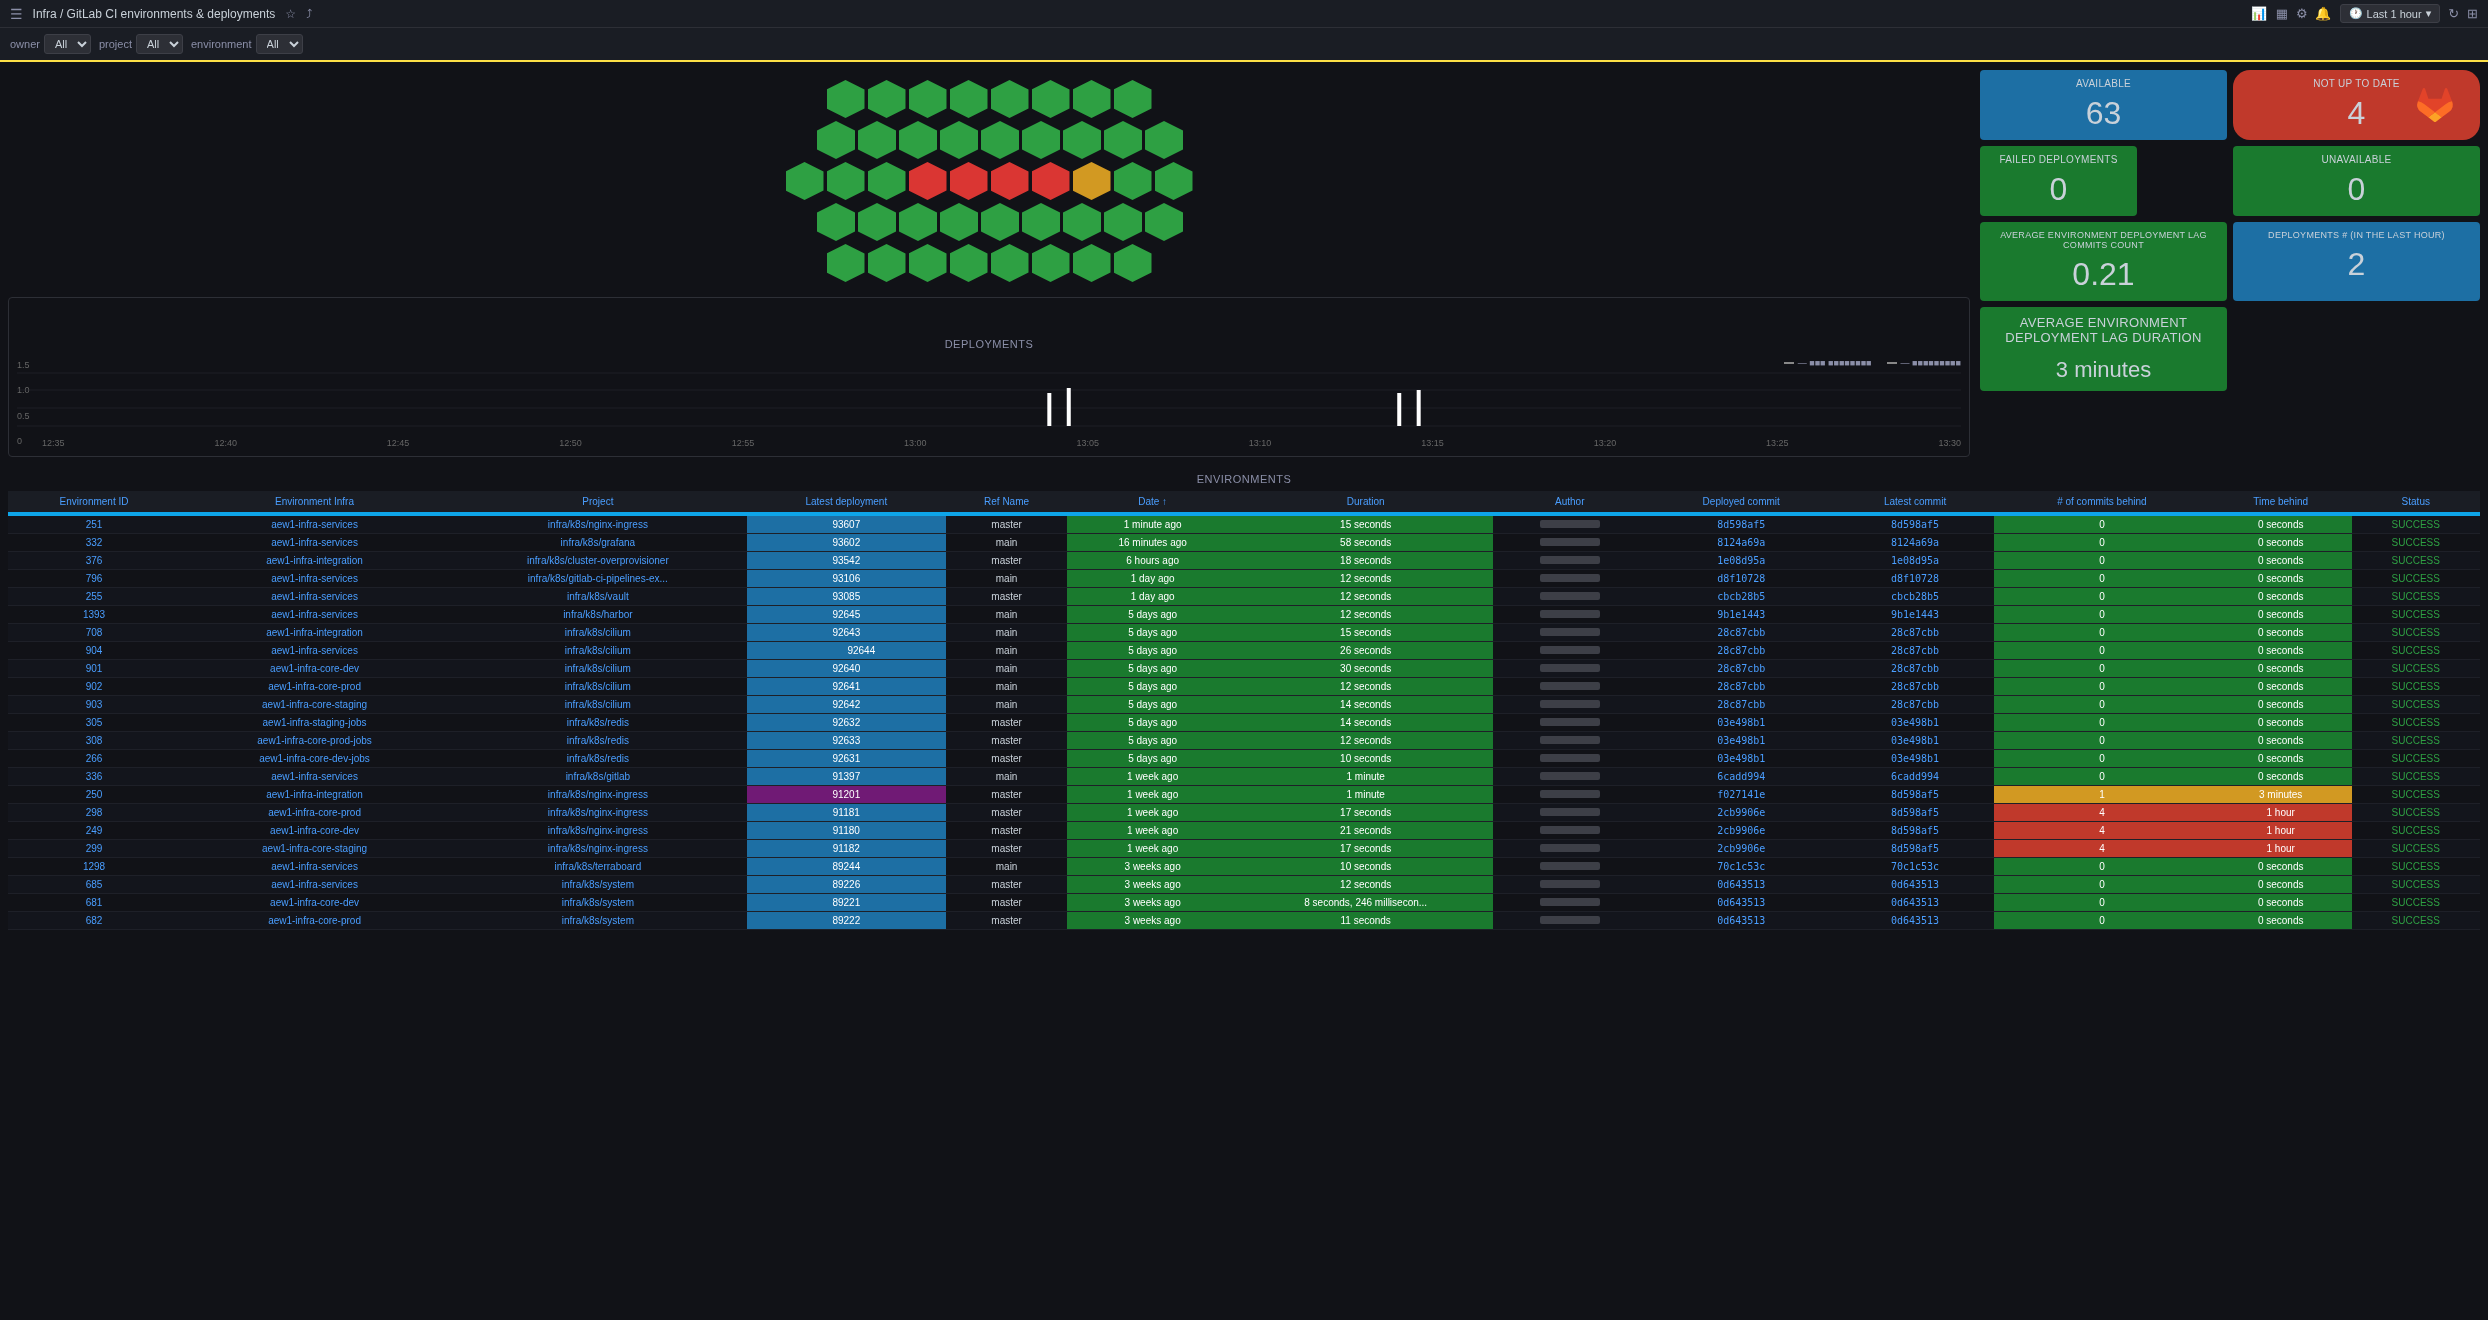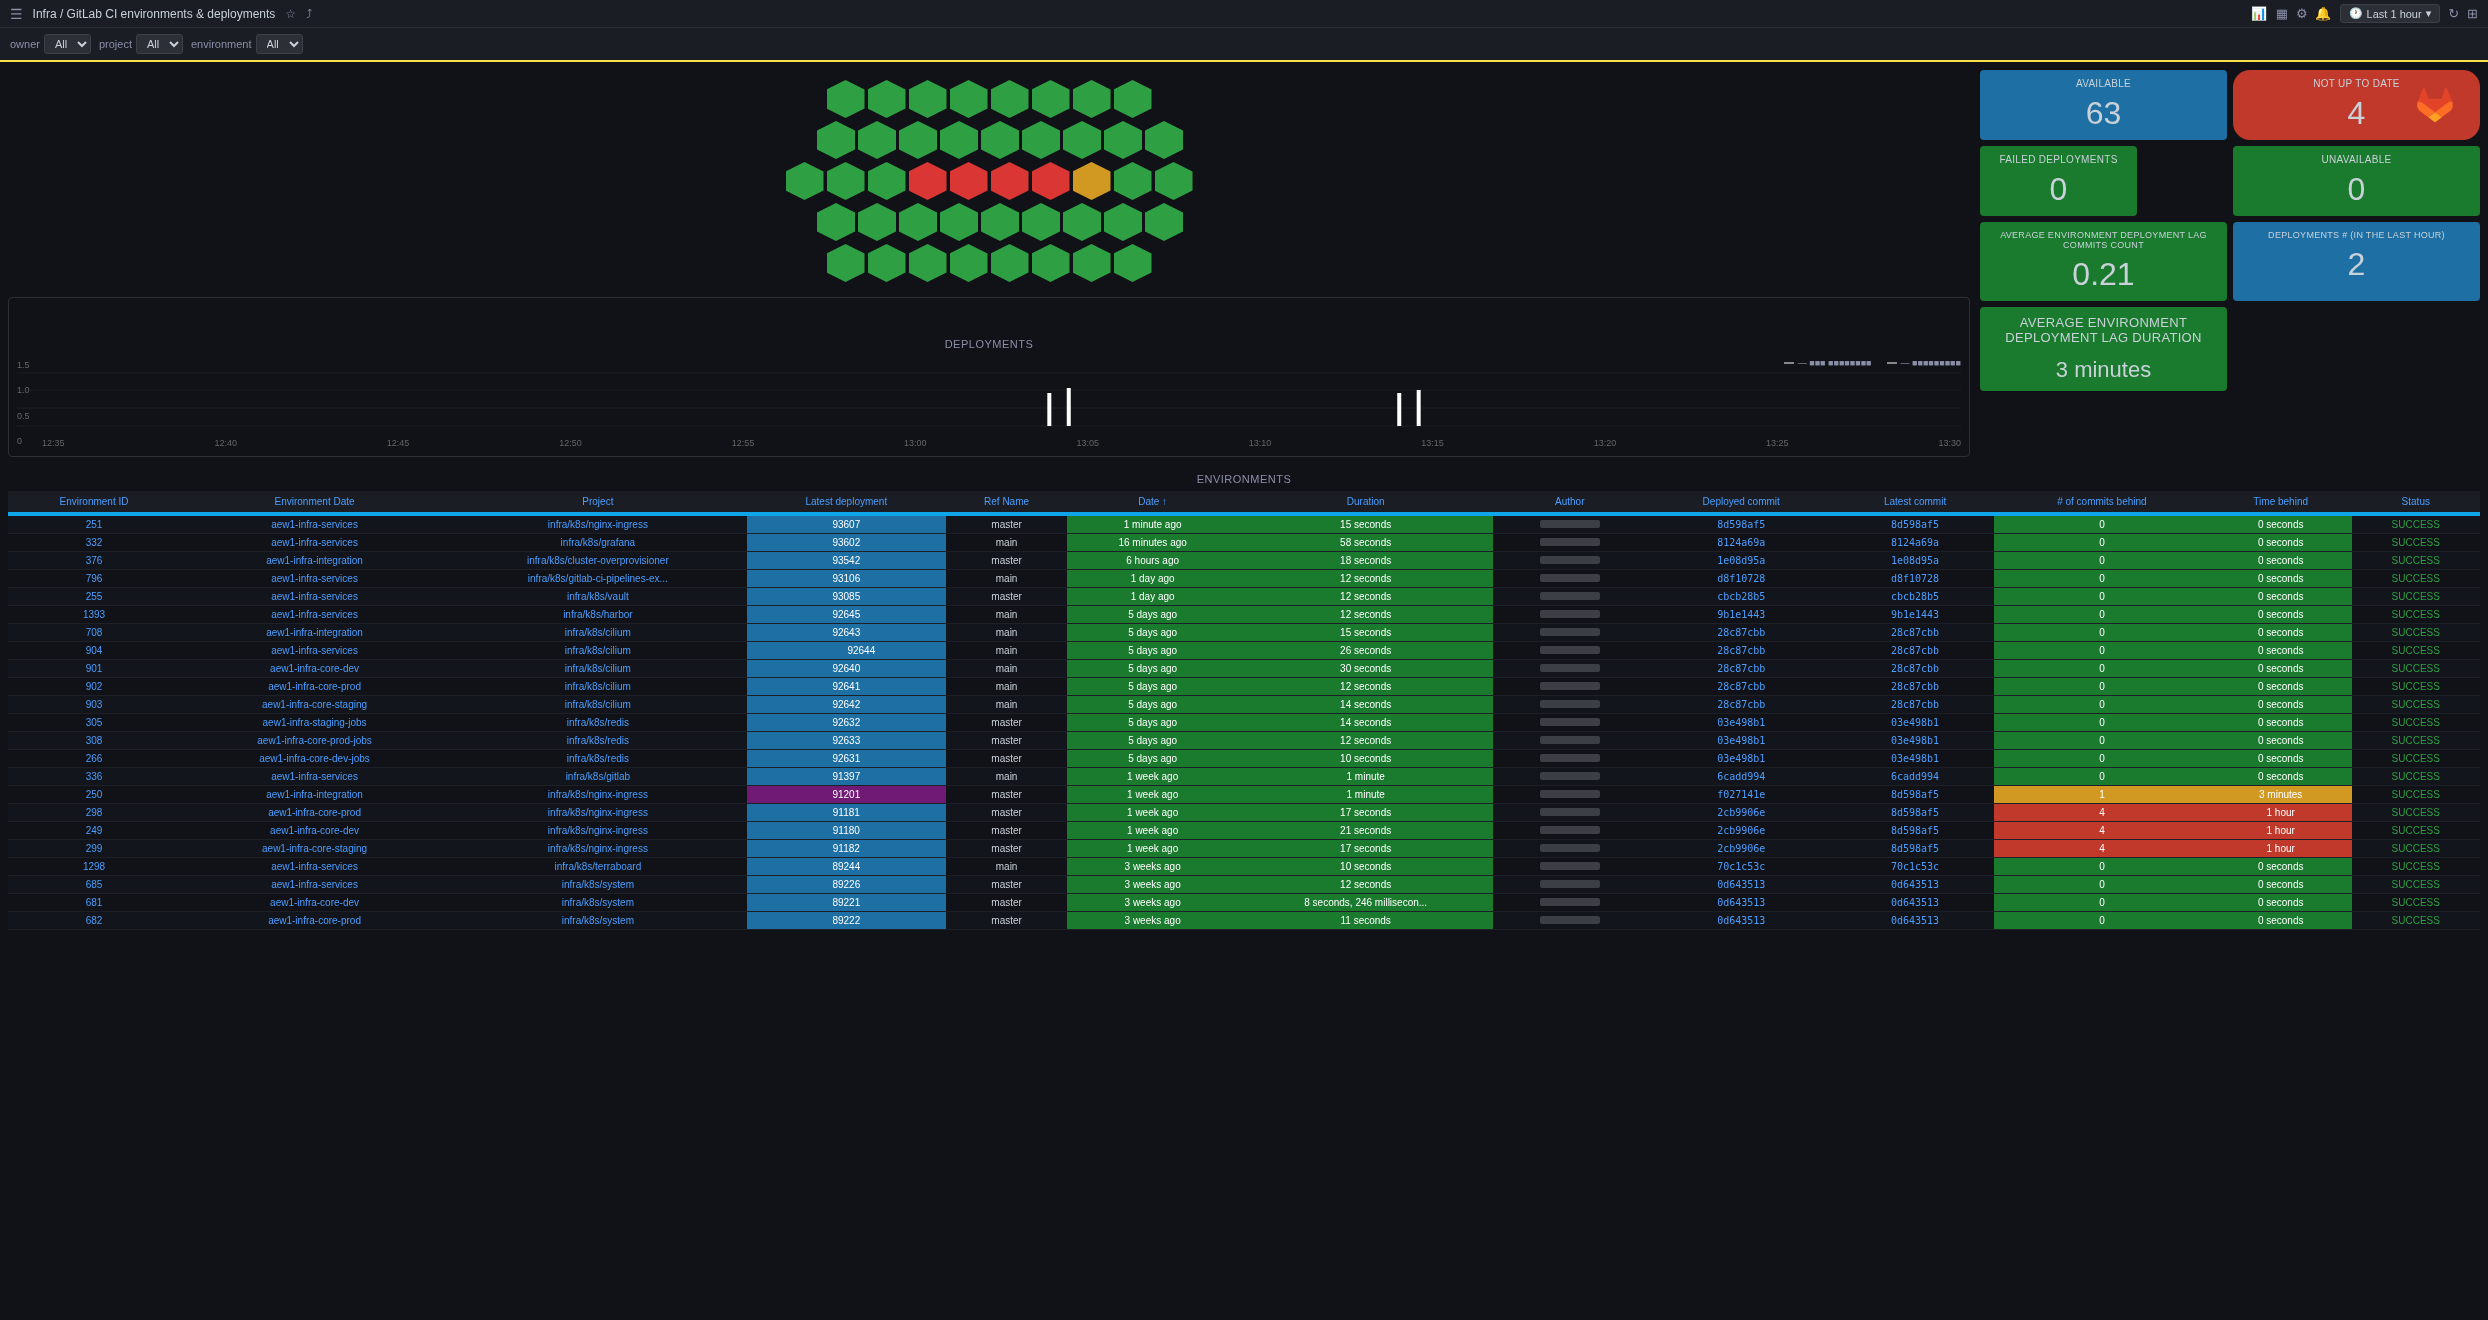--- a/index.html
+++ b/index.html
@@ -454,21 +454,21 @@
   </div>
 </div>
 
 <div class="table-section" style="padding: 0 8px 8px;">
   <div class="environments-title">ENVIRONMENTS</div>
   <div style="overflow-x:auto;overflow-y:auto;max-height:520px;">
     <table class="data-table">
       <thead>
         <tr>
           <th>Environment ID</th>
-          <th>Environment Date</th>
+          <th>Environment Infra</th>
           <th>Project</th>
           <th>Latest deployment</th>
           <th>Ref Name</th>
           <th class="sortable">Date ↑</th>
           <th>Duration</th>
           <th>Author</th>
           <th>Deployed commit</th>
           <th>Latest commit</th>
           <th># of commits behind</th>
           <th>Time behind</th>

